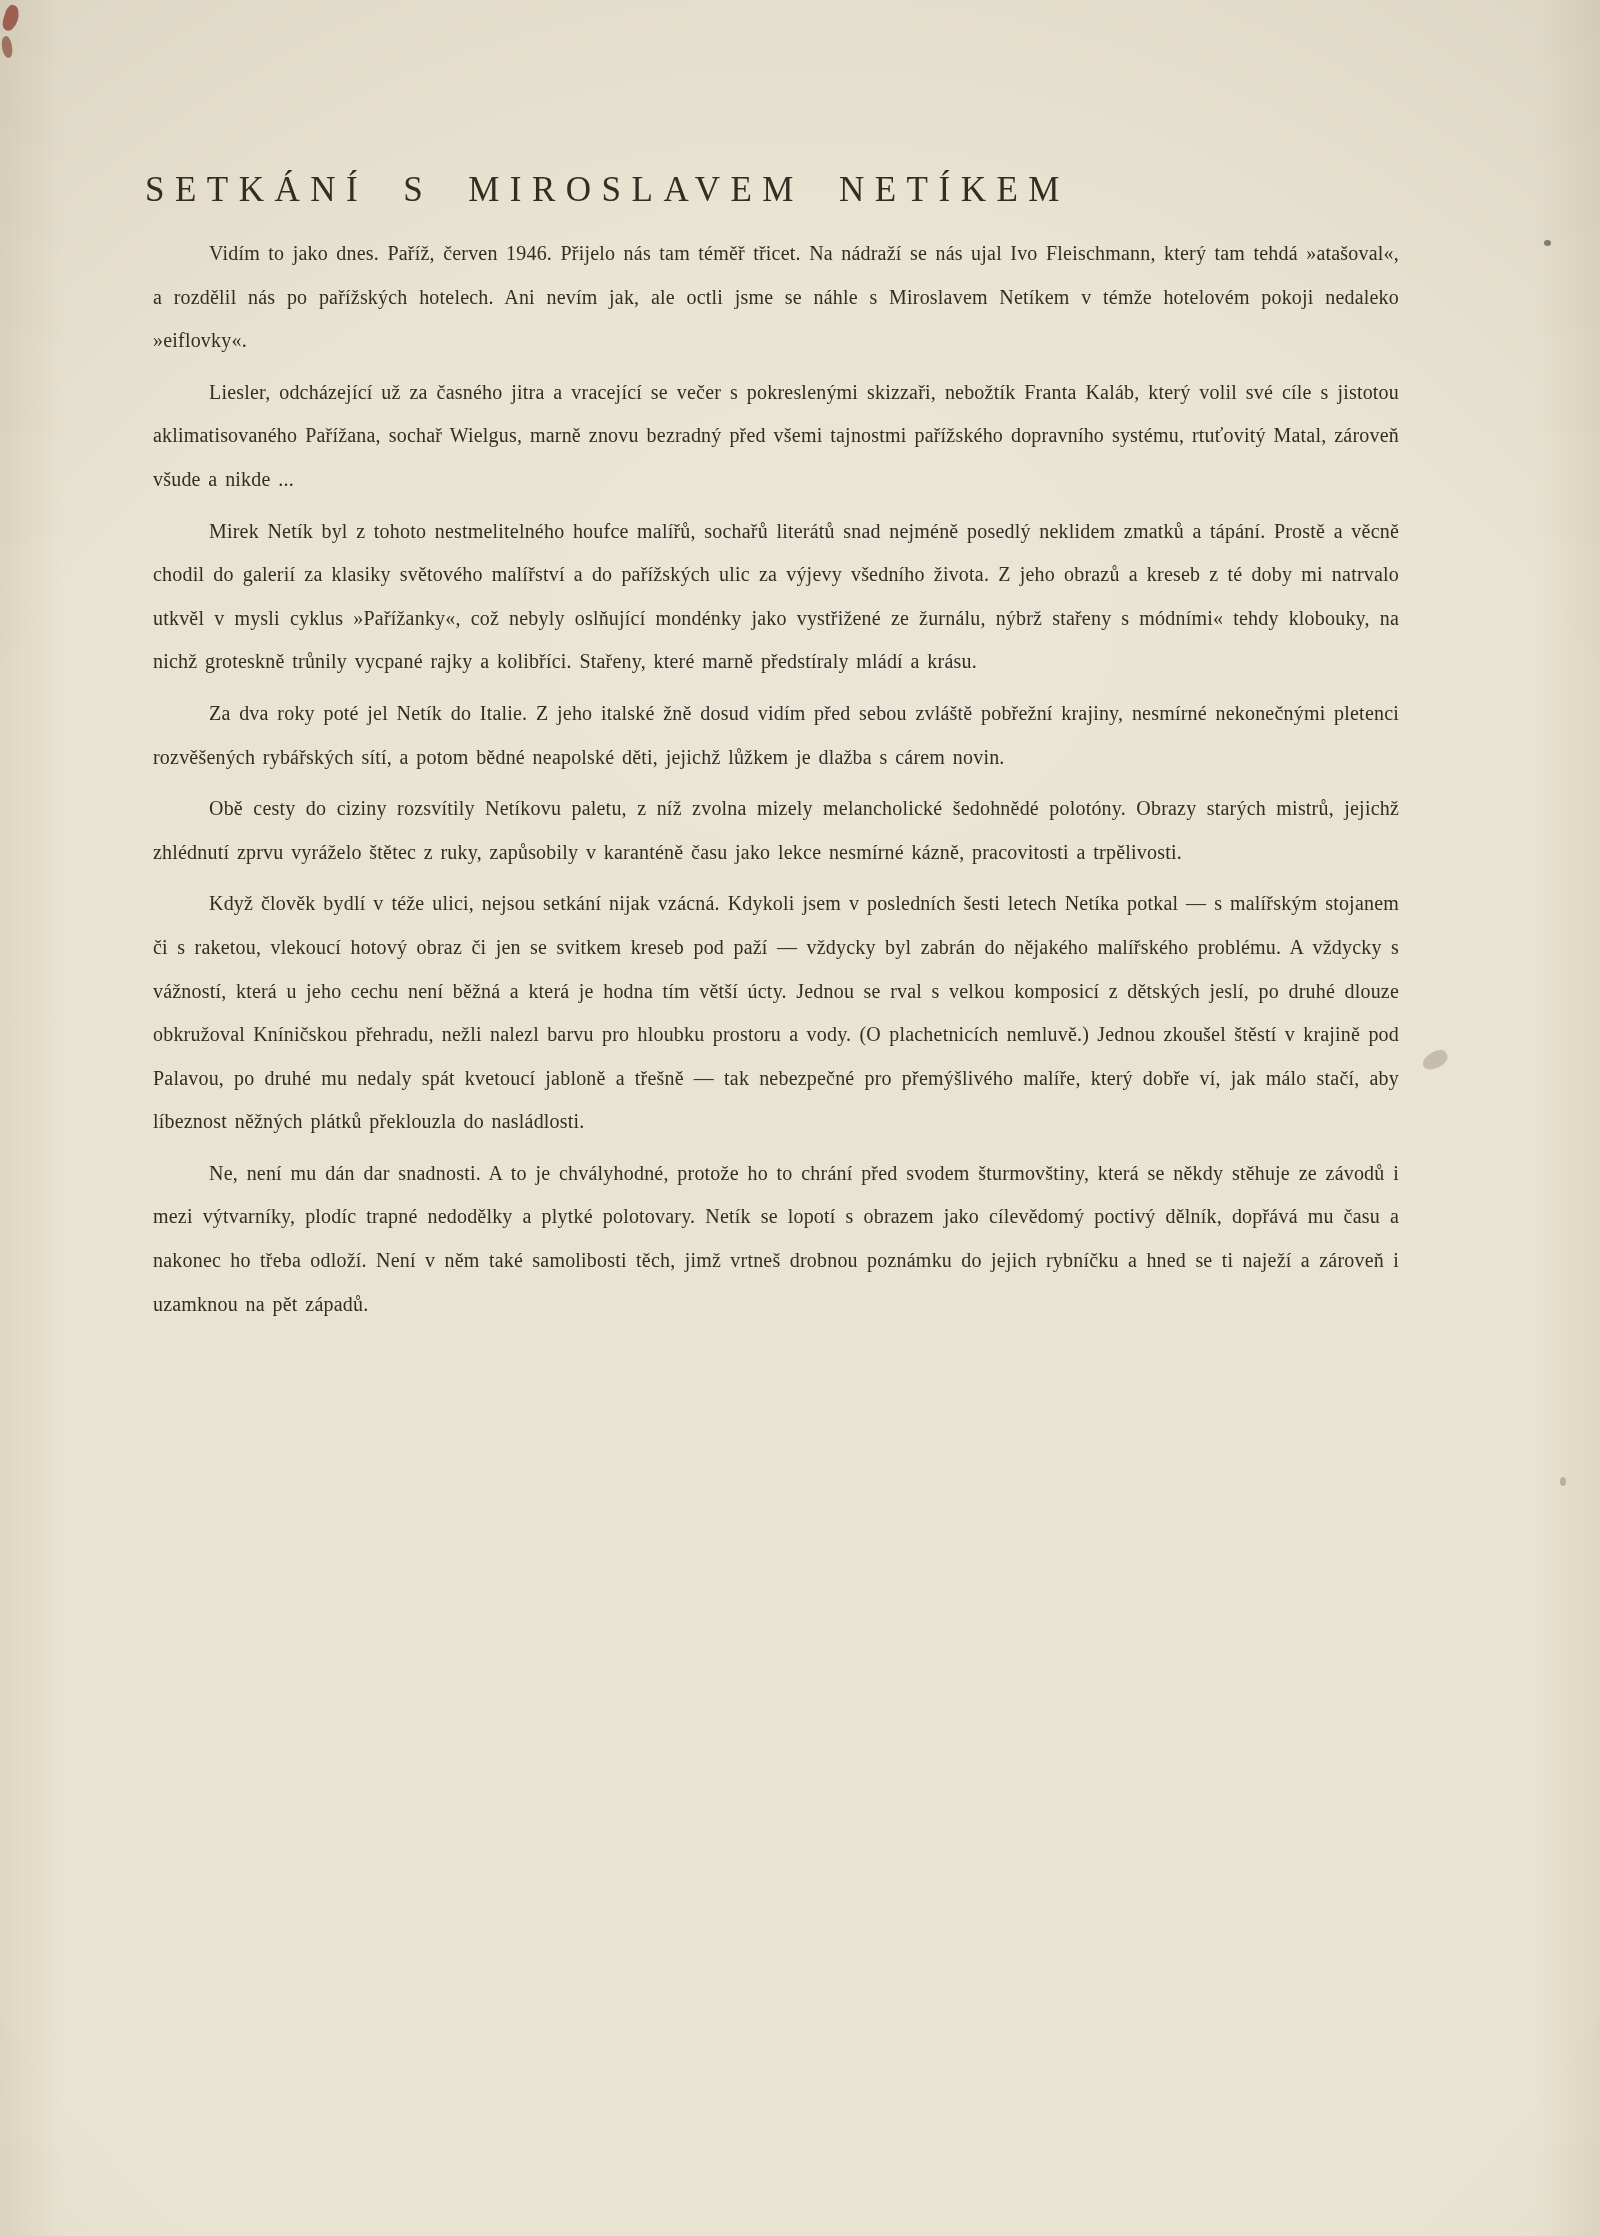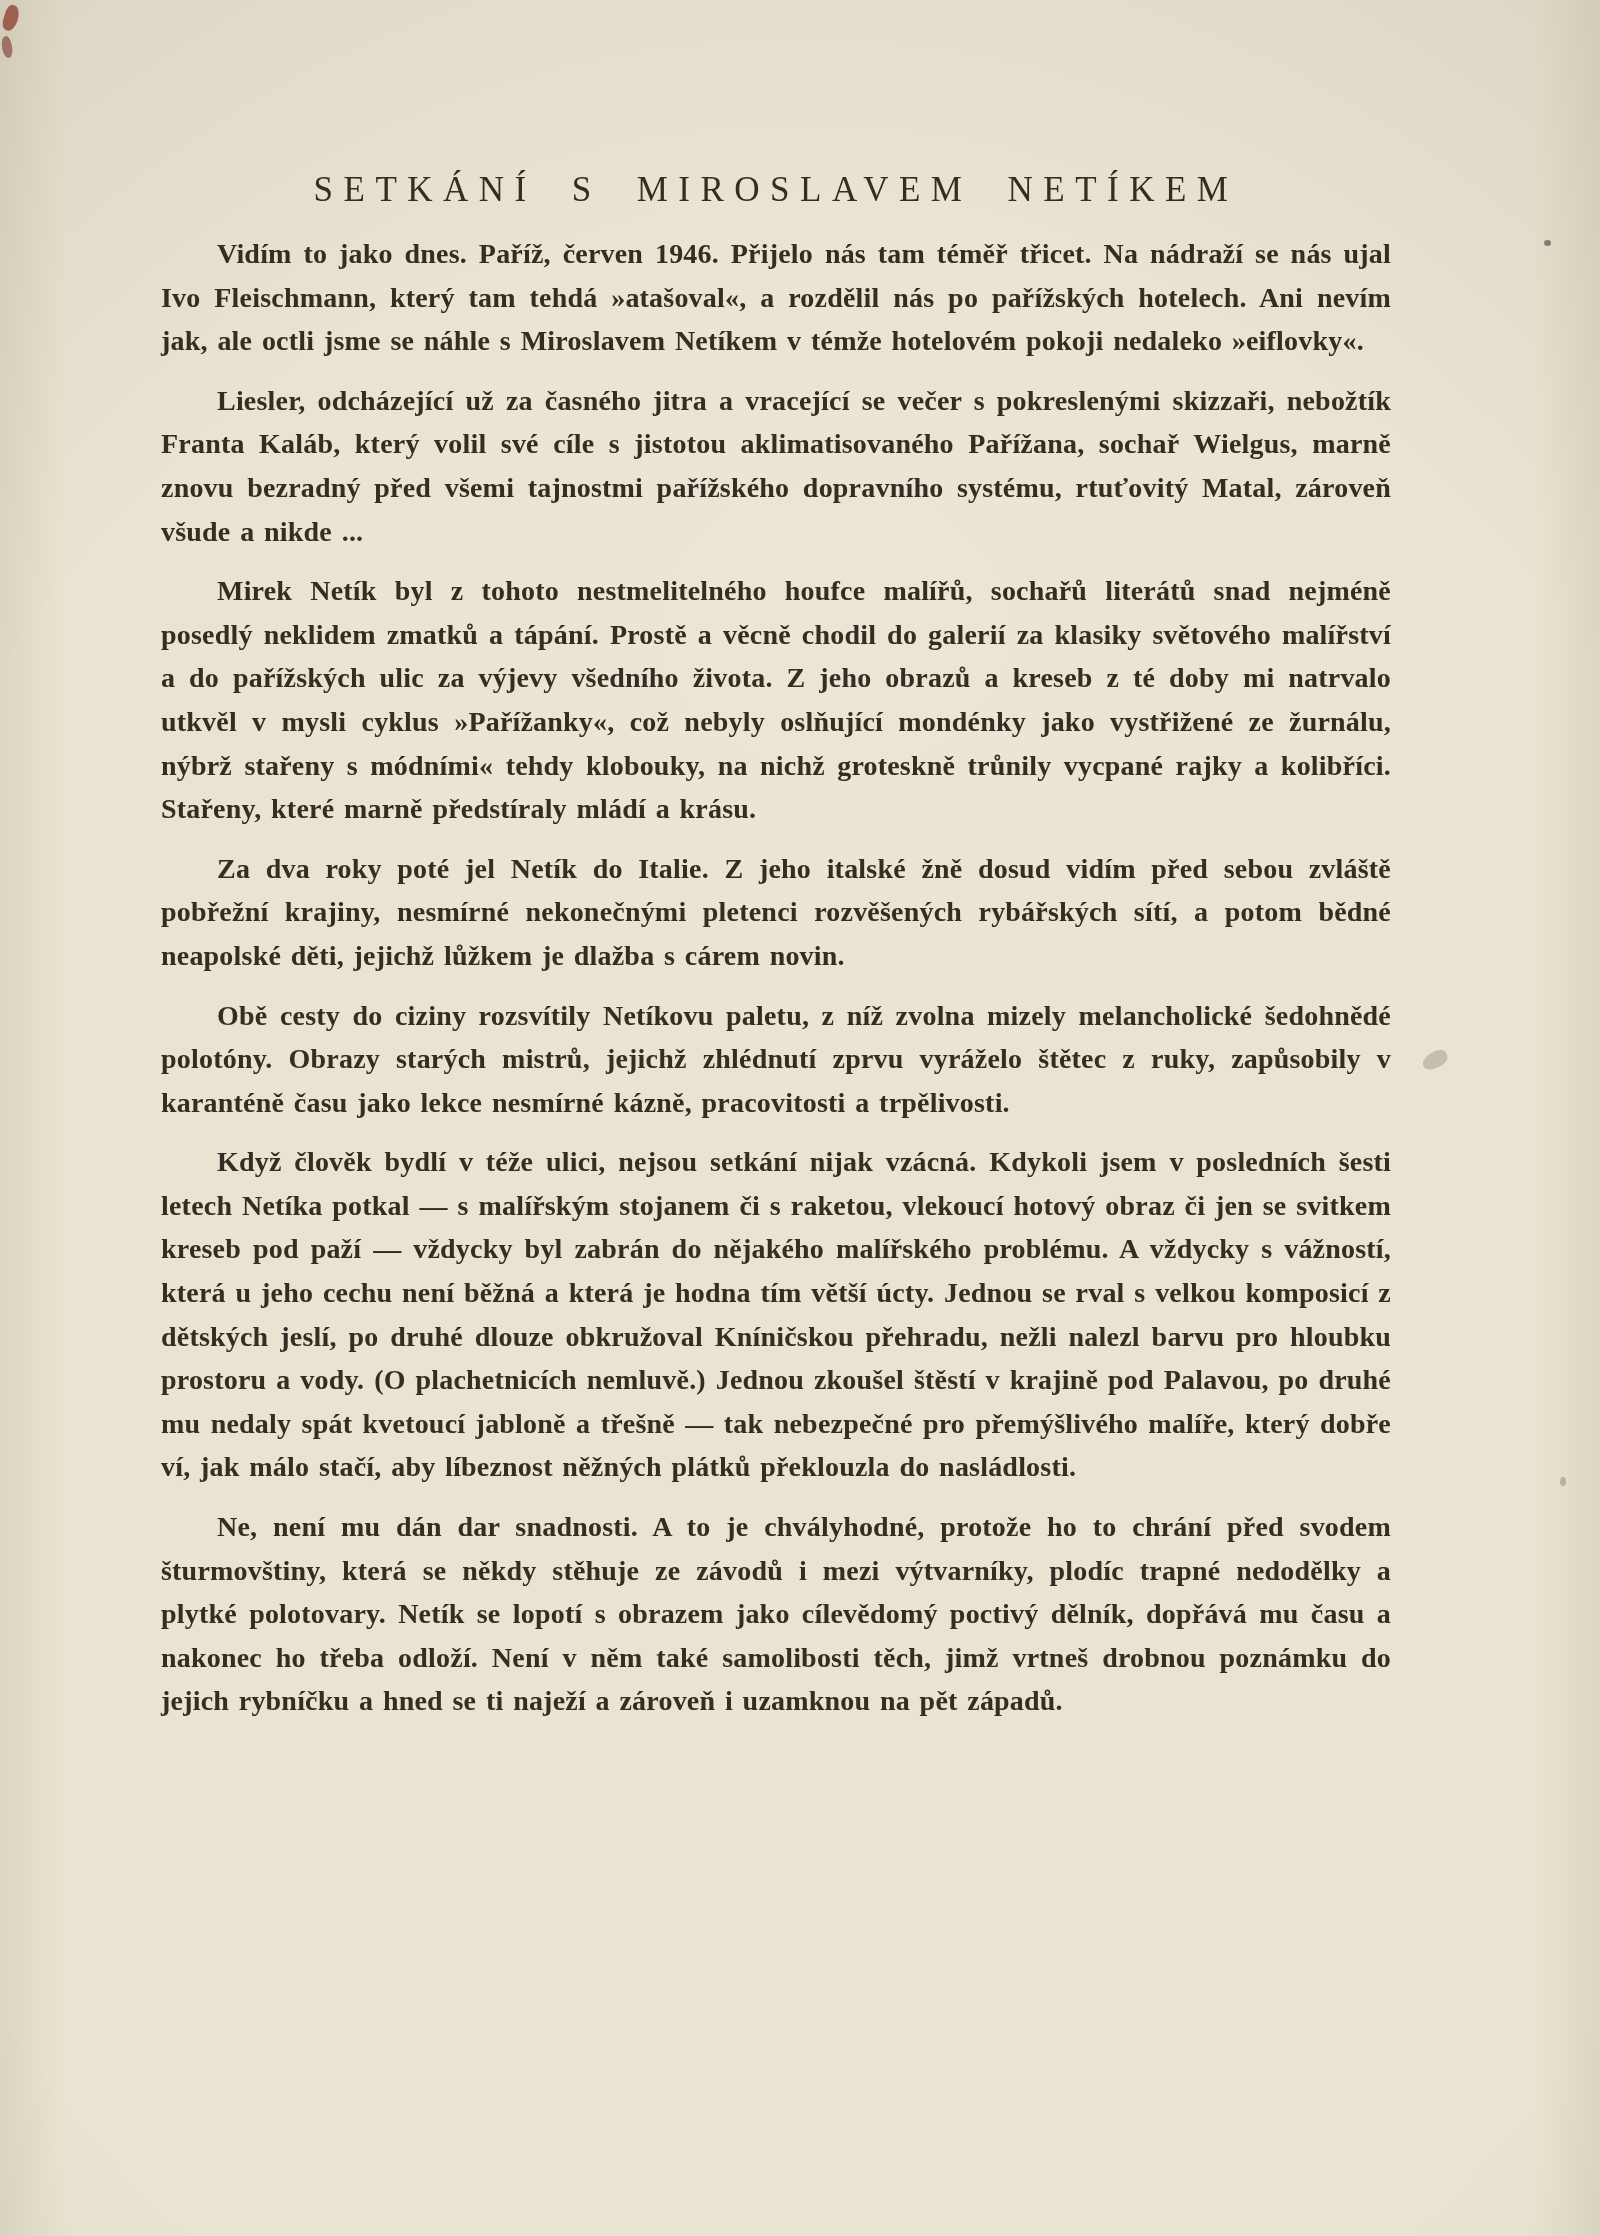--- a/index.html
+++ b/index.html
@@ -32,34 +32,33 @@
     top: 170px;
     left: 145px;
     width: 1262px;
   }
   .title {
     margin: 0 0 22px 0;
     font-size: 35px;
     font-weight: normal;
     letter-spacing: 0.30em;
     word-spacing: 0.45em;
-    text-align: center;
+    text-align: left;
     white-space: nowrap;
     color: var(--ink);
   }
   .para {
-    margin: 16px;
-    font-size: 28px;
+    margin: 8px;
+    font-size: 20px;
     line-height: 43.6px;
     text-align: justify;
     text-indent: 56px;
     word-spacing: 2.5px;
     letter-spacing: 0.2px;
     color: var(--ink);
-    font-weight: bold;
   }
   
   .speck {
     position: absolute;
     pointer-events: none;
   }
   .speck-red-1 {
     left: 4px; top: 5px; width: 14px; height: 26px;
     background: #8a3b2e; opacity: 0.75;
     border-radius: 40% 60% 55% 45%;

